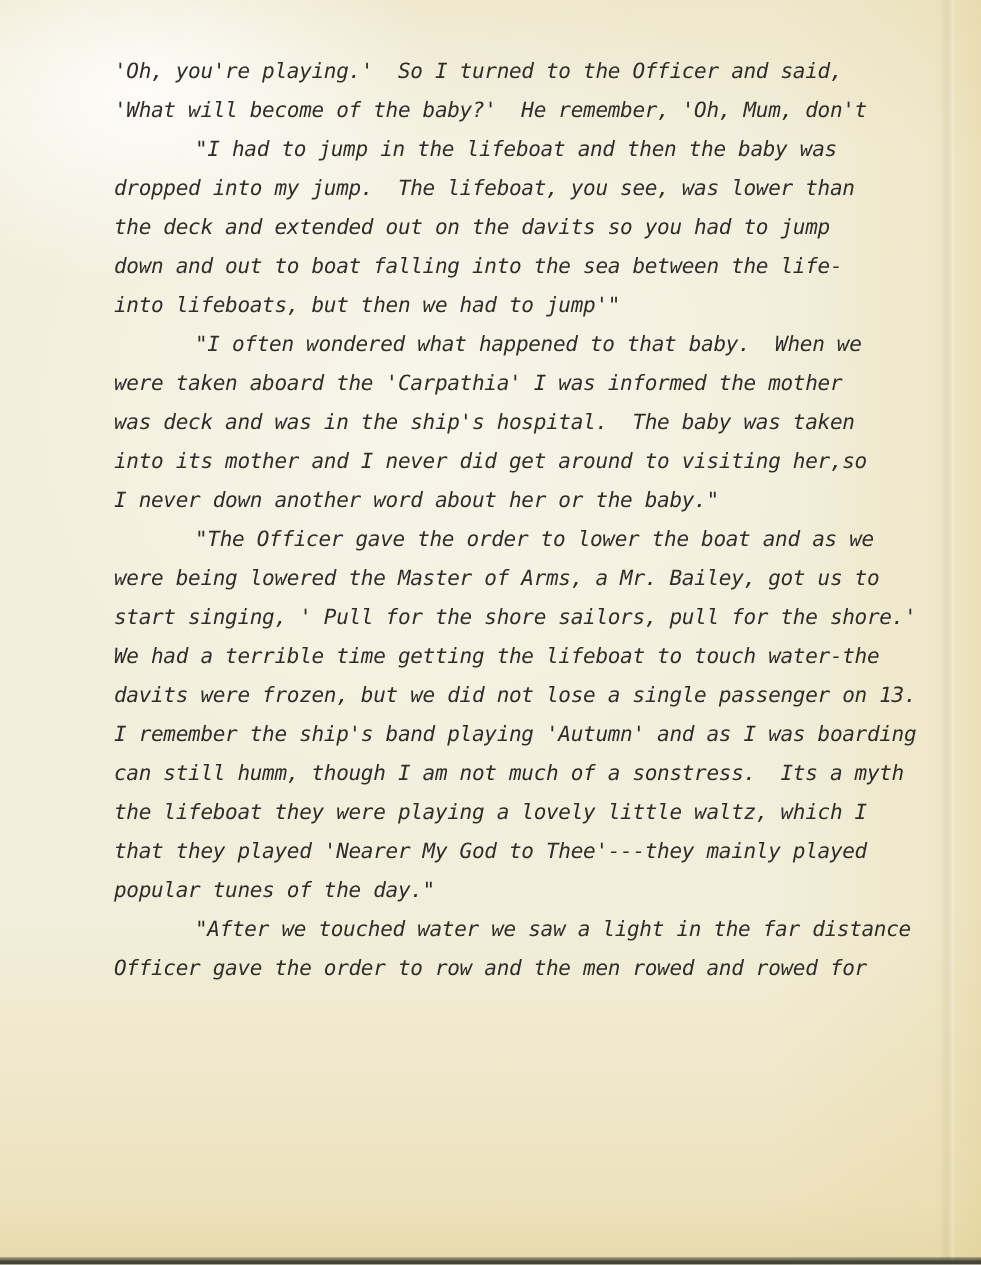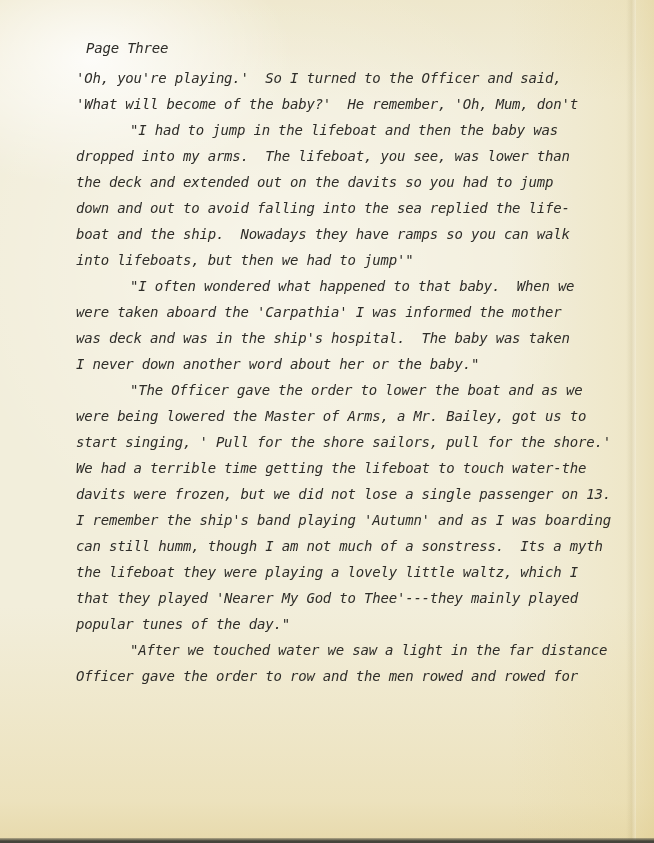--- a/index.html
+++ b/index.html
@@ -64,38 +64,37 @@
   .line.indent {
     padding-left: 54px;
   }
 </style>
 </head>
 <body>
 
 <div class="paper">
   <div class="crease-right"></div>
   <div class="content">
-    <div class="heading">Page Three</div>
     <div>
         <div class="paragraph">
           <div class="line">'Oh, you're playing.'  So I turned to the Officer and said,</div>
           <div class="line">'What will become of the baby?'  He remember, 'Oh, Mum, don't</div>
         </div>
         <div class="paragraph">
           <div class="line indent">"I had to jump in the lifeboat and then the baby was</div>
-          <div class="line">dropped into my arms.  The lifeboat, you see, was lower than</div>
+          <div class="line">dropped into my jump.  The lifeboat, you see, was lower than</div>
           <div class="line">the deck and extended out on the davits so you had to jump</div>
-          <div class="line">down and out to avoid falling into the sea replied the life-</div>
-          <div class="line">boat and the ship.  Nowadays they have ramps so you can walk</div>
+          <div class="line">down and out to boat falling into the sea between the life-</div>
           <div class="line">into lifeboats, but then we had to jump'"</div>
         </div>
         <div class="paragraph">
           <div class="line indent">"I often wondered what happened to that baby.  When we</div>
           <div class="line">were taken aboard the 'Carpathia' I was informed the mother</div>
           <div class="line">was deck and was in the ship's hospital.  The baby was taken</div>
+          <div class="line">into its mother and I never did get around to visiting her,so</div>
           <div class="line">I never down another word about her or the baby."</div>
         </div>
         <div class="paragraph">
           <div class="line indent">"The Officer gave the order to lower the boat and as we</div>
           <div class="line">were being lowered the Master of Arms, a Mr. Bailey, got us to</div>
           <div class="line">start singing, ' Pull for the shore sailors, pull for the shore.'</div>
           <div class="line">We had a terrible time getting the lifeboat to touch water-the</div>
           <div class="line">davits were frozen, but we did not lose a single passenger on 13.</div>
           <div class="line">I remember the ship's band playing 'Autumn' and as I was boarding</div>
           <div class="line">can still humm, though I am not much of a sonstress.  Its a myth</div>

